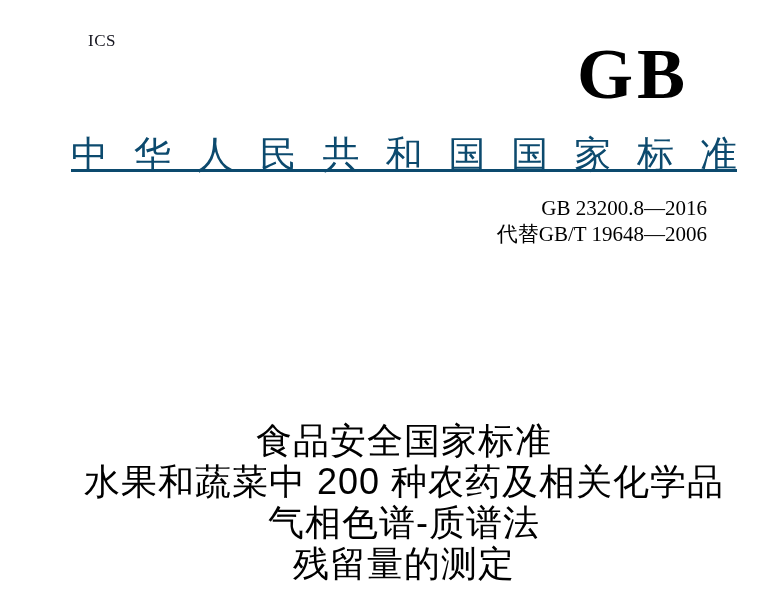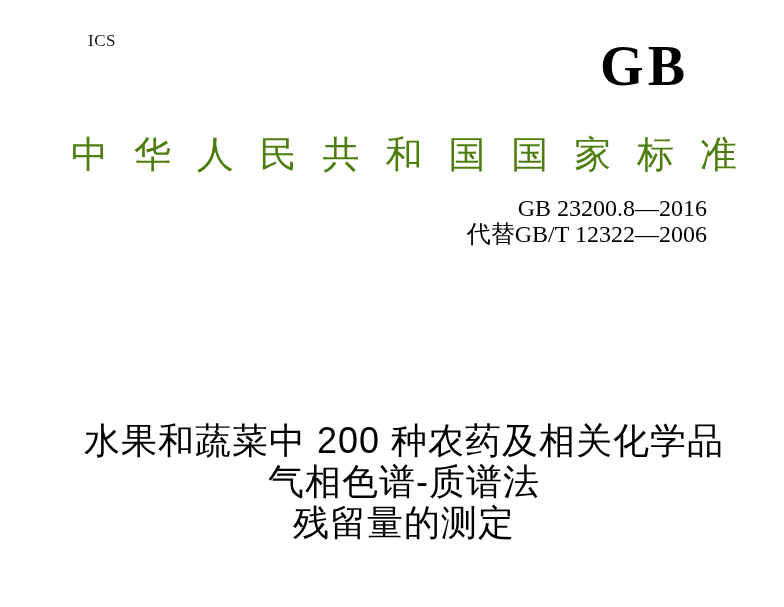--- a/index.html
+++ b/index.html
@@ -23,45 +23,46 @@
     font-size: 17px;
     letter-spacing: 0.5px;
     color: #16161f;
   }
   .gb-logo {
     position: absolute;
     right: 95px;
     top: 38px;
     font-family: "Liberation Serif", serif;
     font-weight: 700;
-    font-size: 56px;
+    font-size: 72px;
     line-height: 1.0;
     letter-spacing: 4px;
     color: #000000;
   }
   .heading {
     position: absolute;
     left: 71px;
     top: 132px;
     width: 666px;
     font-family: "Liberation Sans", sans-serif;
     font-weight: 500;
     font-size: 37px;
     line-height: 46px;
-    color: #4d7c0f;
+    color: #0c4a6e;
     text-align: justify;
     text-align-last: justify;
+    text-decoration: underline;
   }
   .std-numbers {
     position: absolute;
     right: 77px;
     top: 195px;
     text-align: right;
     font-family: "Liberation Serif", serif;
-    font-size: 24px;
+    font-size: 21px;
     line-height: 26px;
     white-space: nowrap;
     color: #000000;
   }
   .title-block {
     position: absolute;
     left: 71px;
     top: 420px;
     width: 666px;
     text-align: center;
@@ -79,22 +80,23 @@
 <div class="page">
 
   <div class="ics-label">ICS</div>
 
   <div class="gb-logo">GB</div>
 
   <div class="heading">中 华 人 民 共 和 国 国 家 标 准</div>
 
   <div class="std-numbers">
     <div>GB 23200.8—2016</div>
-    <div>代替GB/T 12322—2006</div>
+    <div>代替GB/T 19648—2006</div>
   </div>
 
   <div class="title-block">
+    <div>食品安全国家标准</div>
     <div>水果和蔬菜中 200 种农药及相关化学品</div>
     <div>气相色谱-质谱法</div>
     <div>残留量的测定</div>
   </div>
 
 </div>
 
 </body></html>

